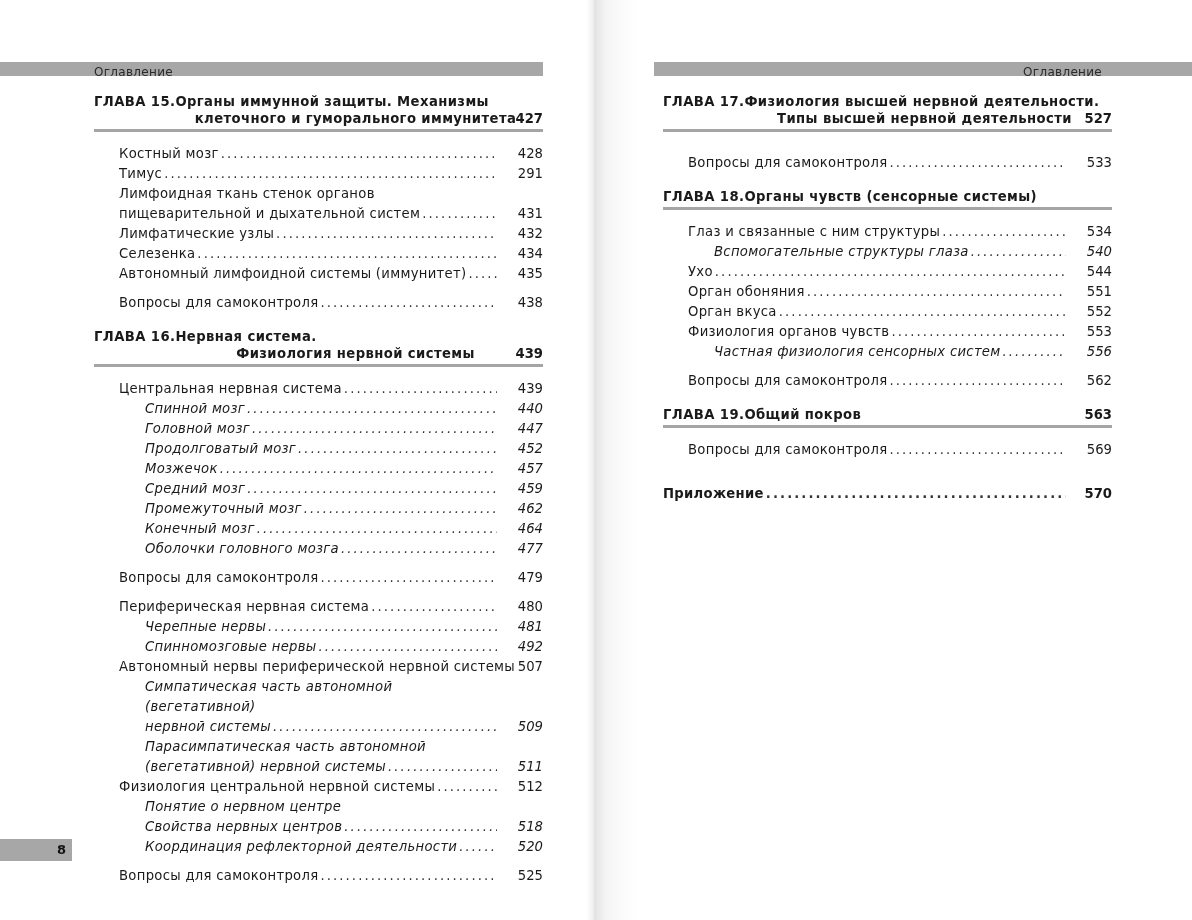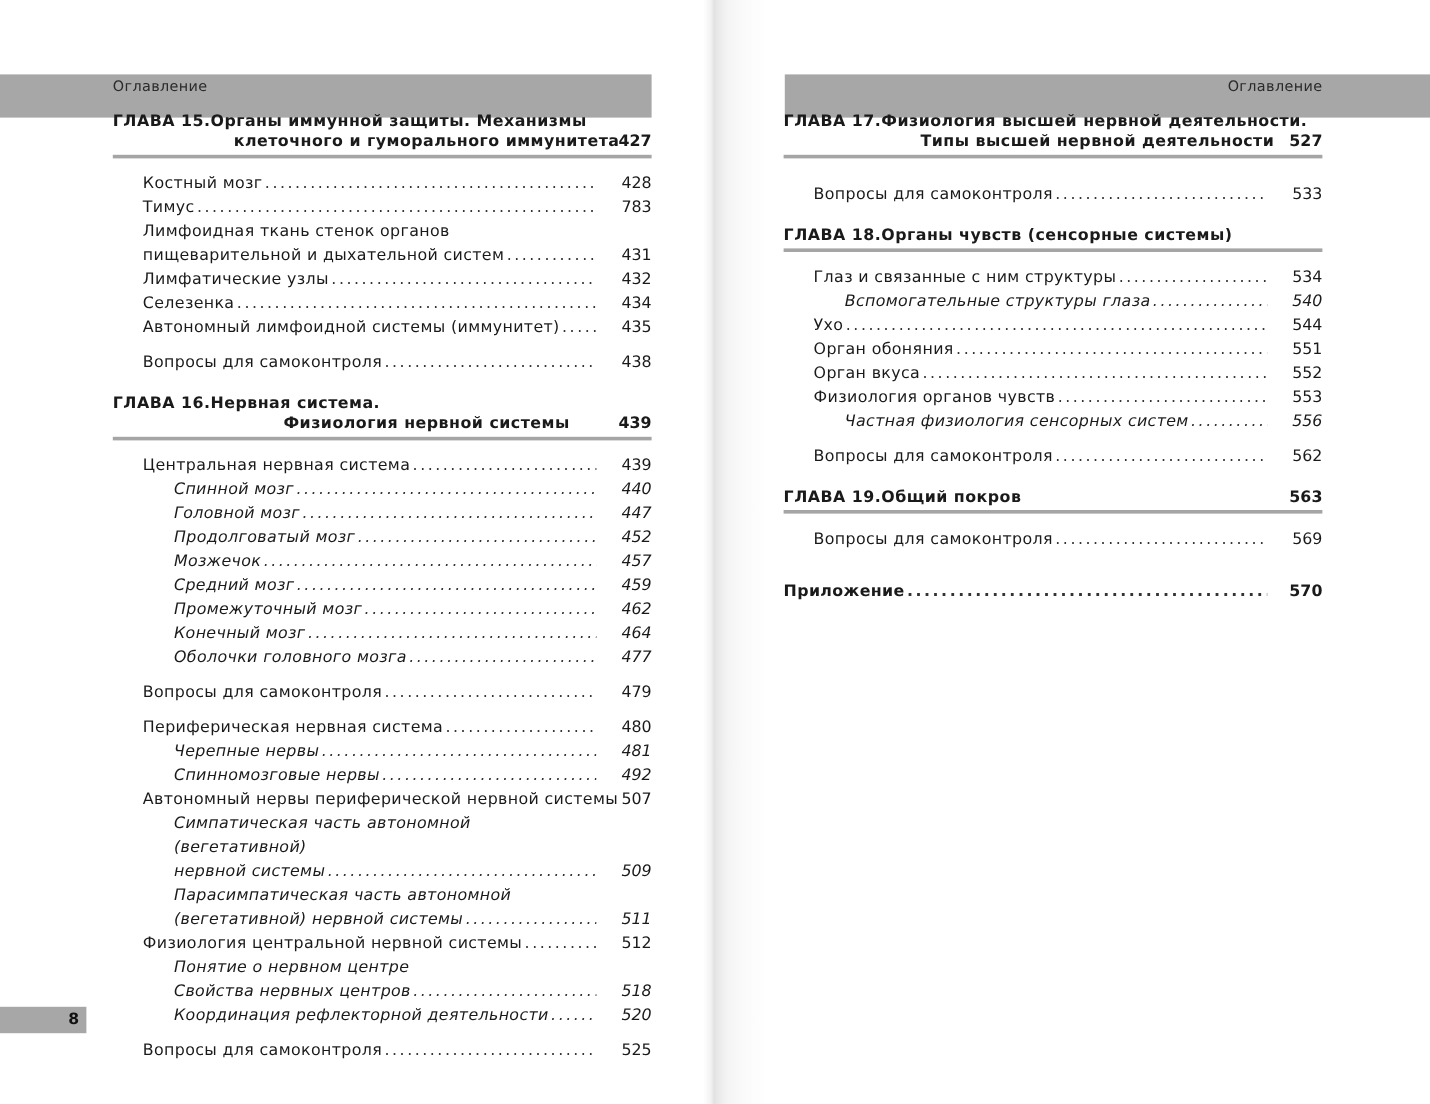--- a/index.html
+++ b/index.html
@@ -4,30 +4,30 @@
 <style>
   html,body{margin:0;padding:0;}
   body{width:1192px;height:920px;position:relative;overflow:hidden;background:#fff;
        font-family:"DejaVu Sans","Liberation Sans",sans-serif;color:#1a1a1a;}
   .page{position:absolute;top:0;height:920px;background:#fff;}
   #left-page{left:0;width:590px;}
   #right-page{left:596px;width:596px;
     background:linear-gradient(to right,#e6e6e6 0px,#f4f4f4 10px,#fbfbfb 26px,#fff 44px);}
   #gutter{position:absolute;left:586px;top:0;width:12px;height:920px;
     background:linear-gradient(to right,#fff 0,#f3f3f3 50%,#d4d4d4 100%);}
-  .runhead{position:absolute;top:62px;height:36px;background:#a7a7a7;color:#2a2a2a;
+  .runhead{position:absolute;top:62px;height:14px;background:#a7a7a7;color:#2a2a2a;
     font-size:12px;line-height:20px;letter-spacing:0.3px;}
   #left-runhead{left:0;width:543px;}
   #left-runhead span{position:absolute;left:94px;}
   #right-runhead{left:58px;width:538px;}
   #right-runhead span{position:absolute;right:90px;}
 
   .toc{position:absolute;font-size:13.2px;}
   #left-toc{left:94px;top:93px;width:449px;}
-  #right-toc{left:57px;top:93px;width:449px;}
+  #right-toc{left:67px;top:93px;width:449px;}
 
   .chapter{position:relative;font-weight:bold;letter-spacing:0.4px;line-height:17px;
     padding-bottom:2px;border-bottom:3px solid #a5a5a5;margin-bottom:12px;}
   .chapter .ch-label{display:inline-block;text-align:center;}
   .chapter .ch-title-line{display:block;}
   .chapter .ch-title-line.indent{padding-left:74px;text-align:center;}
   .chapter .ch-page{position:absolute;right:0;bottom:2px;font-weight:bold;letter-spacing:0;}
 
   .entry{position:relative;line-height:20px;padding-right:46px;letter-spacing:0.3px;}
   .entry .row{display:flex;}
@@ -62,21 +62,21 @@
           <span class="txt">Костный мозг</span>
           <span class="dots"></span>
         </div>
         <span class="pg">428</span>
       </div>
       <div class="entry lvl1">
         <div class="row">
           <span class="txt">Тимус</span>
           <span class="dots"></span>
         </div>
-        <span class="pg">783</span>
+        <span class="pg">291</span>
       </div>
       <div class="entry lvl1">
         <span class="first">Лимфоидная ткань стенок органов</span>
         <div class="row">
           <span class="txt">пищеварительной и дыхательной систем</span>
           <span class="dots"></span>
         </div>
         <span class="pg">431</span>
       </div>
       <div class="entry lvl1">

